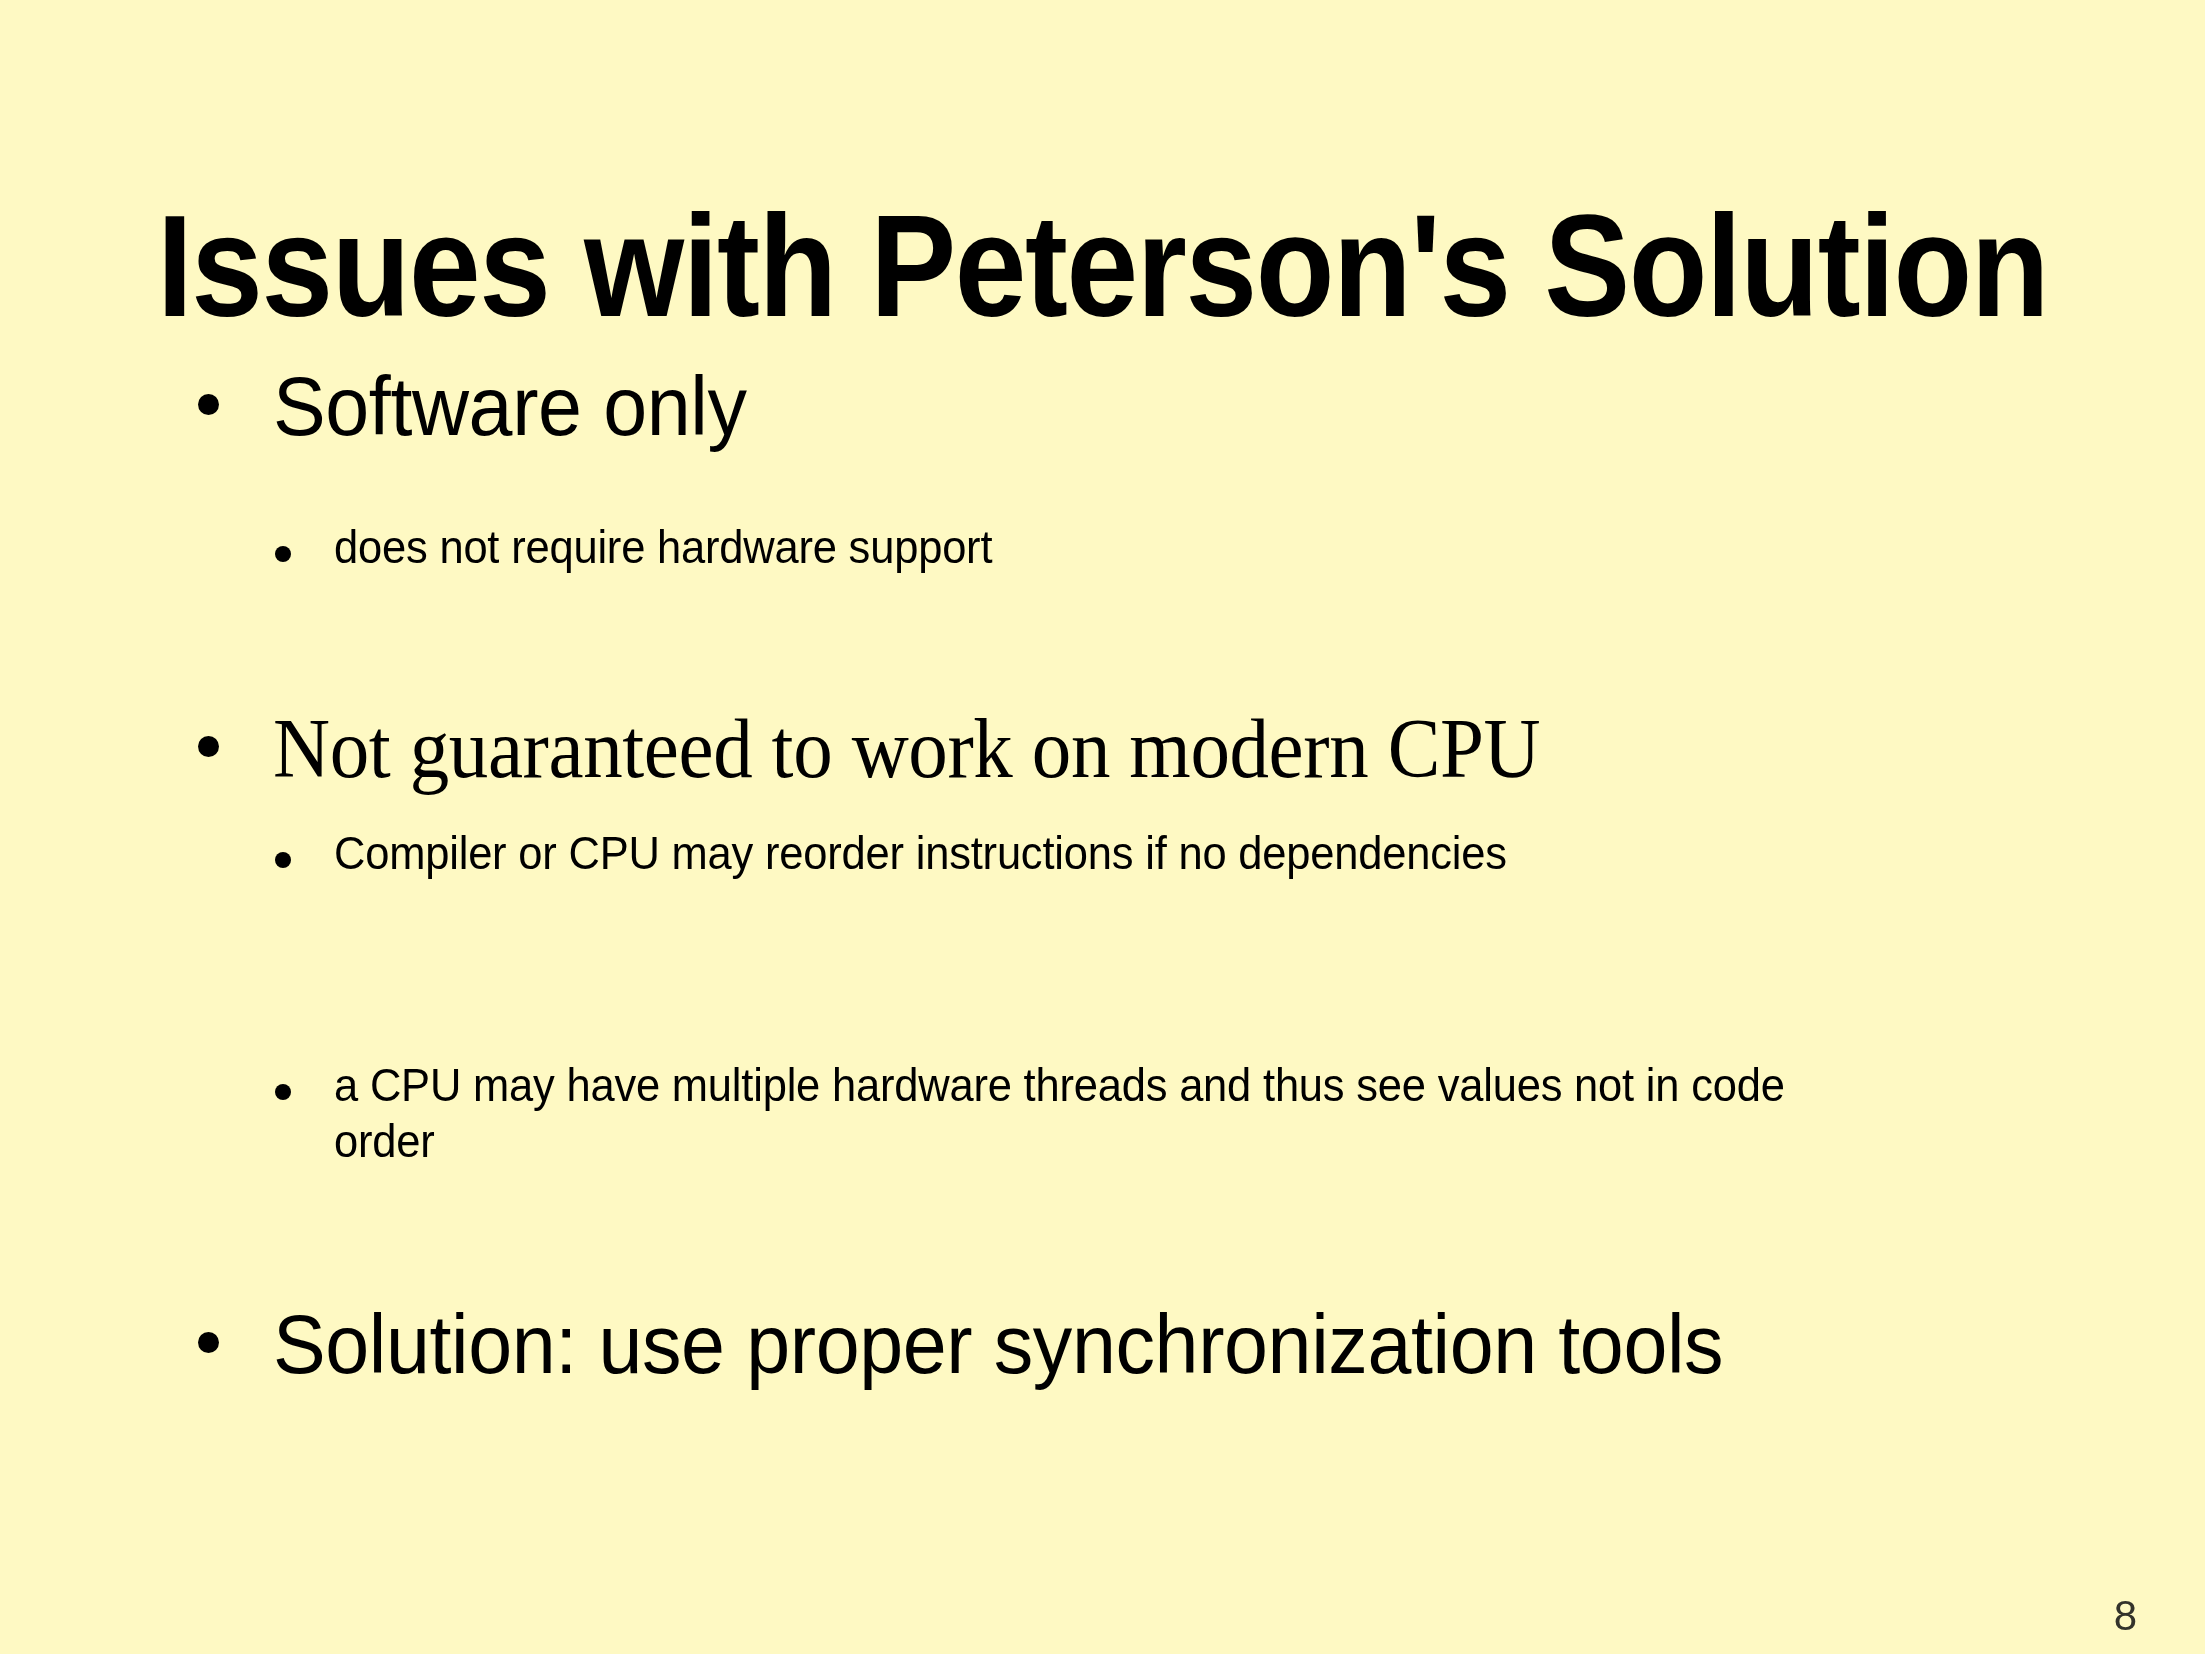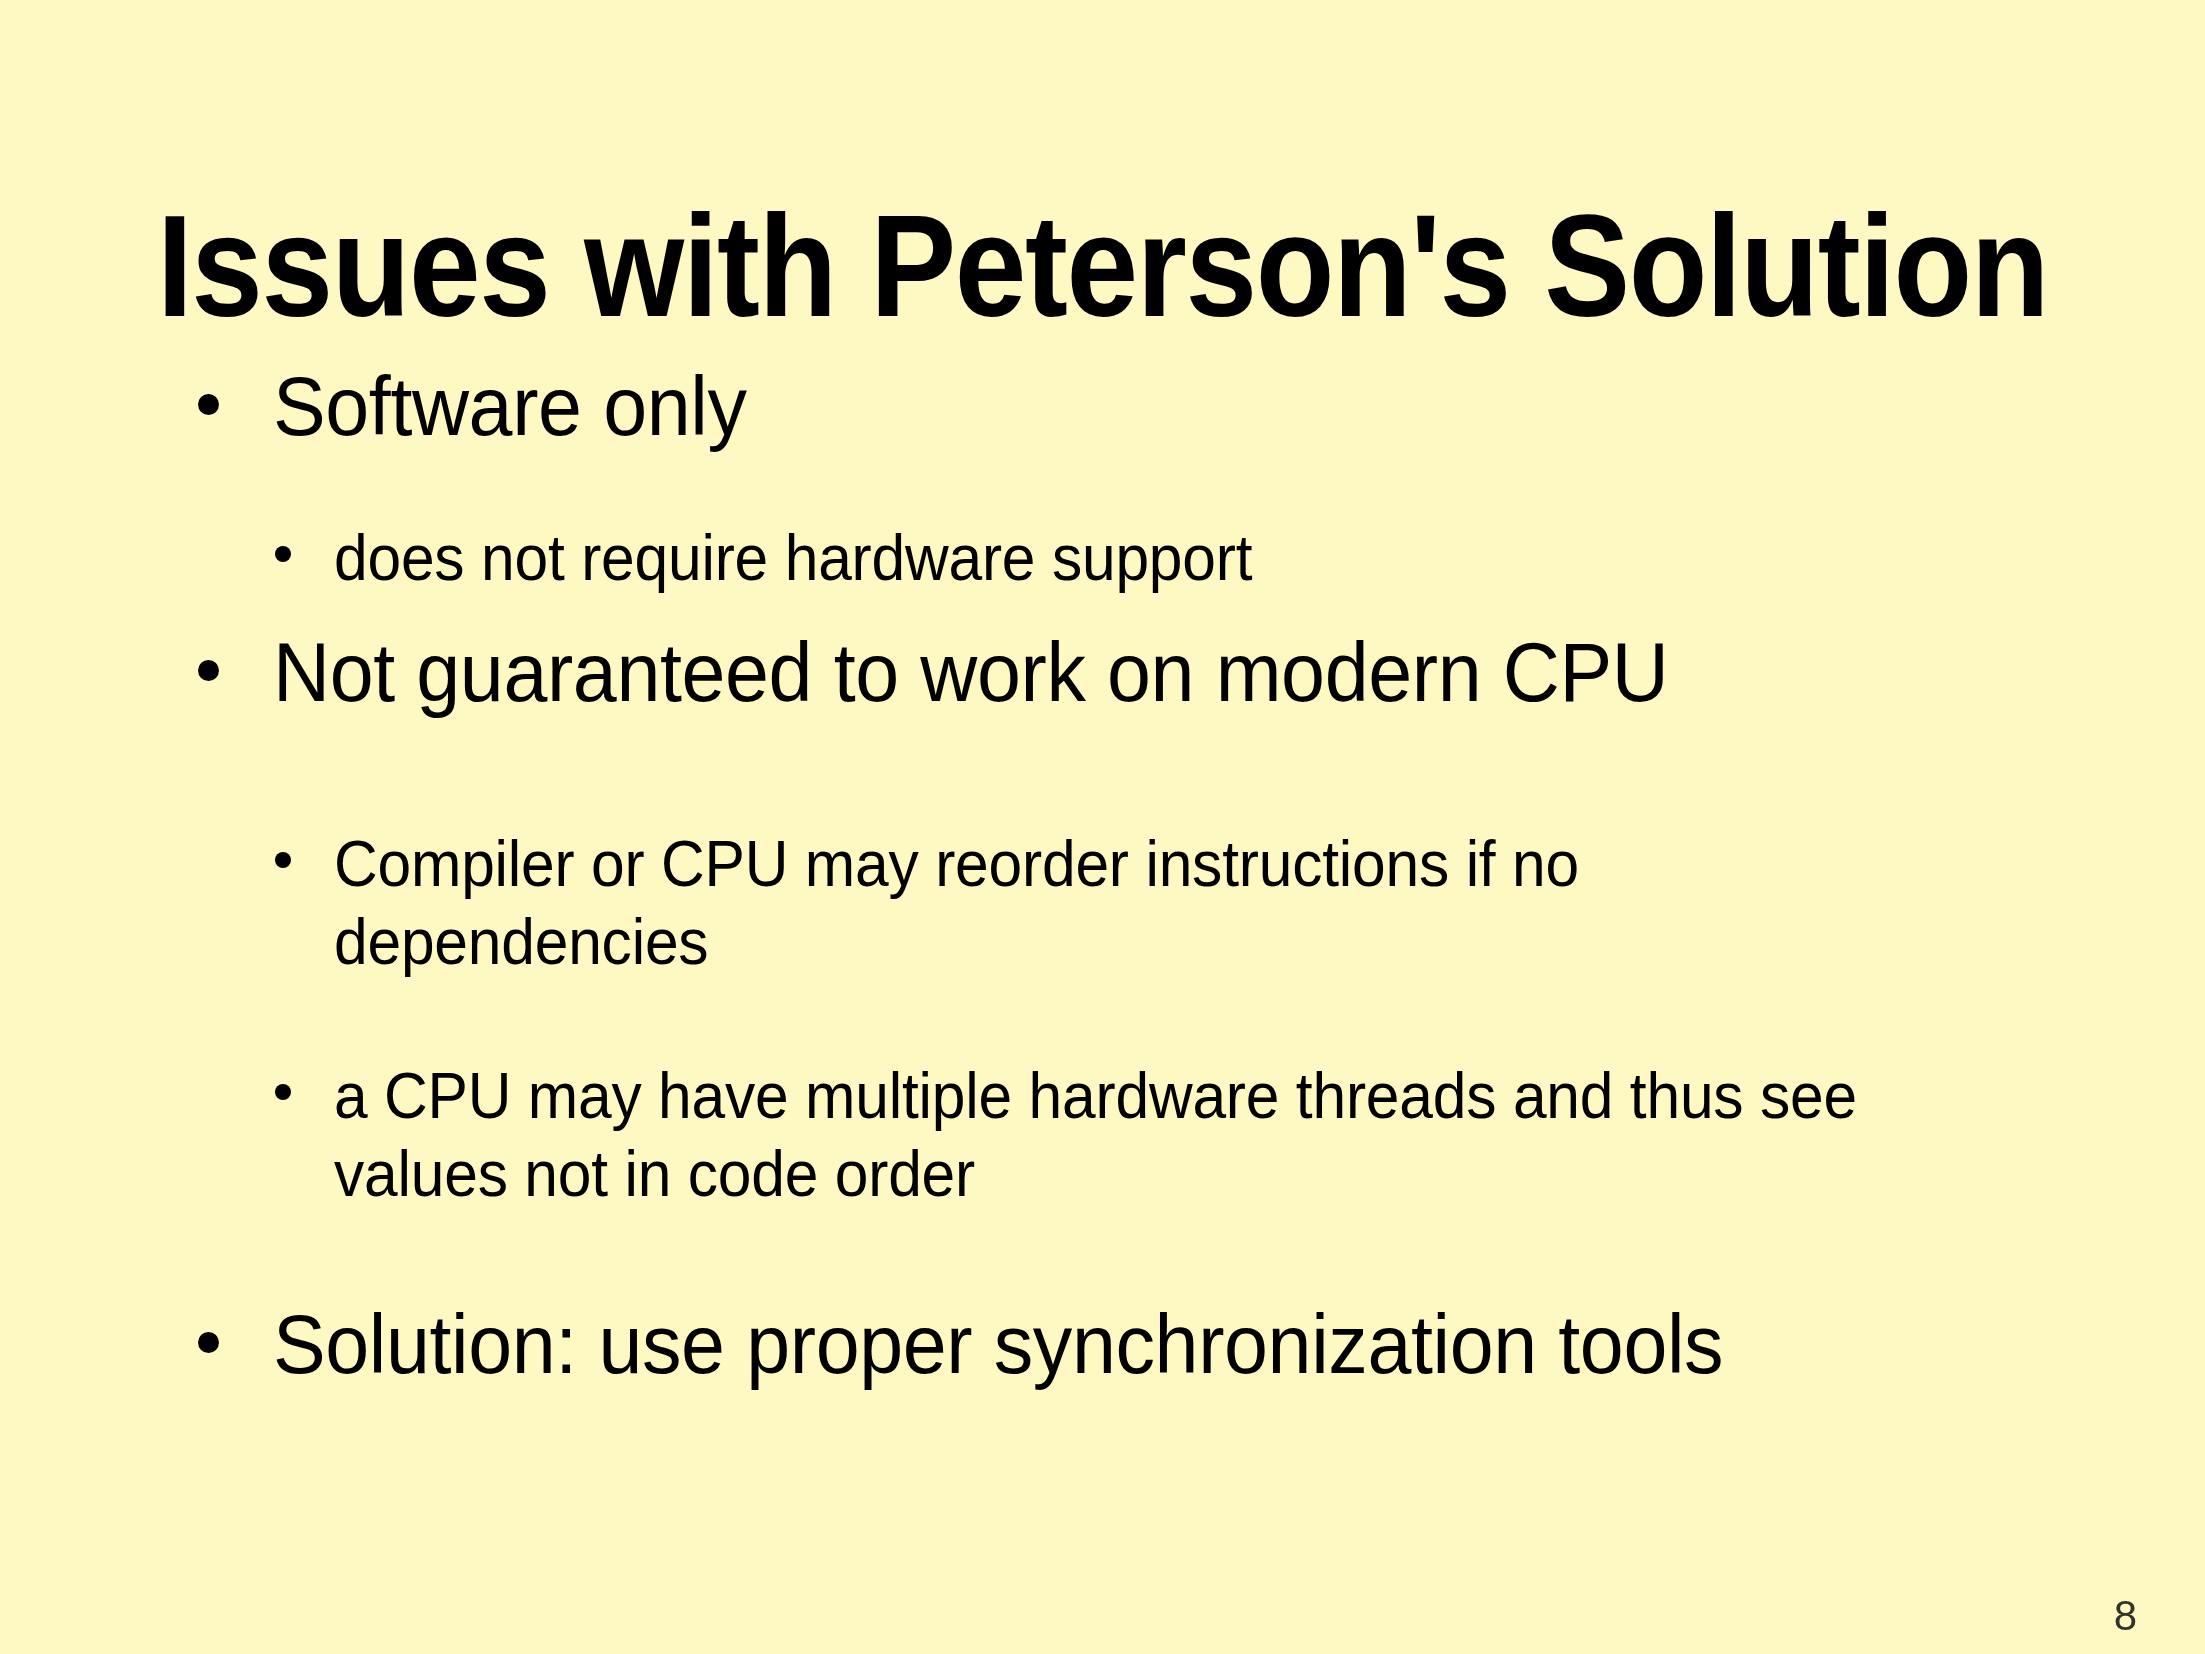--- a/index.html
+++ b/index.html
@@ -88,21 +88,21 @@
     flex: 1 1 auto;
     transform: scaleX(0.94);
     transform-origin: 0 0;
     width: 106.4%;
   }
 
   
   .level-2 {
     left: 270px;
     width: 1713px;
-    font-size: 64px;
+    font-size: 46px;
     line-height: 1.22;
     letter-spacing: -0.2px;
   }
 
   .level-2 .marker {
     flex: 0 0 auto;
     width: 64px;
     position: relative;
     height: 64px;
   }
@@ -121,21 +121,21 @@
   .level-2 .bullet-text {
     flex: 1 1 auto;
     transform: scaleX(0.945);
     transform-origin: 0 0;
     width: 105.8%;
   }
 
   
   #row-software-only      { top: 358px; }
   #row-no-hardware        { top: 519px; }
-  #row-not-guaranteed     { top: 624px; }
+  #row-not-guaranteed     { top: 700px; font-family: Liberation Serif, serif; }
   #row-compiler-reorder   { top: 825px; }
   #row-multiple-threads   { top: 1057px; }
   #row-solution           { top: 1296px; }
 
   
   .page-number {
     position: absolute;
     right: 68px;
     bottom: 17px;
     font-family: "Liberation Sans", sans-serif;

